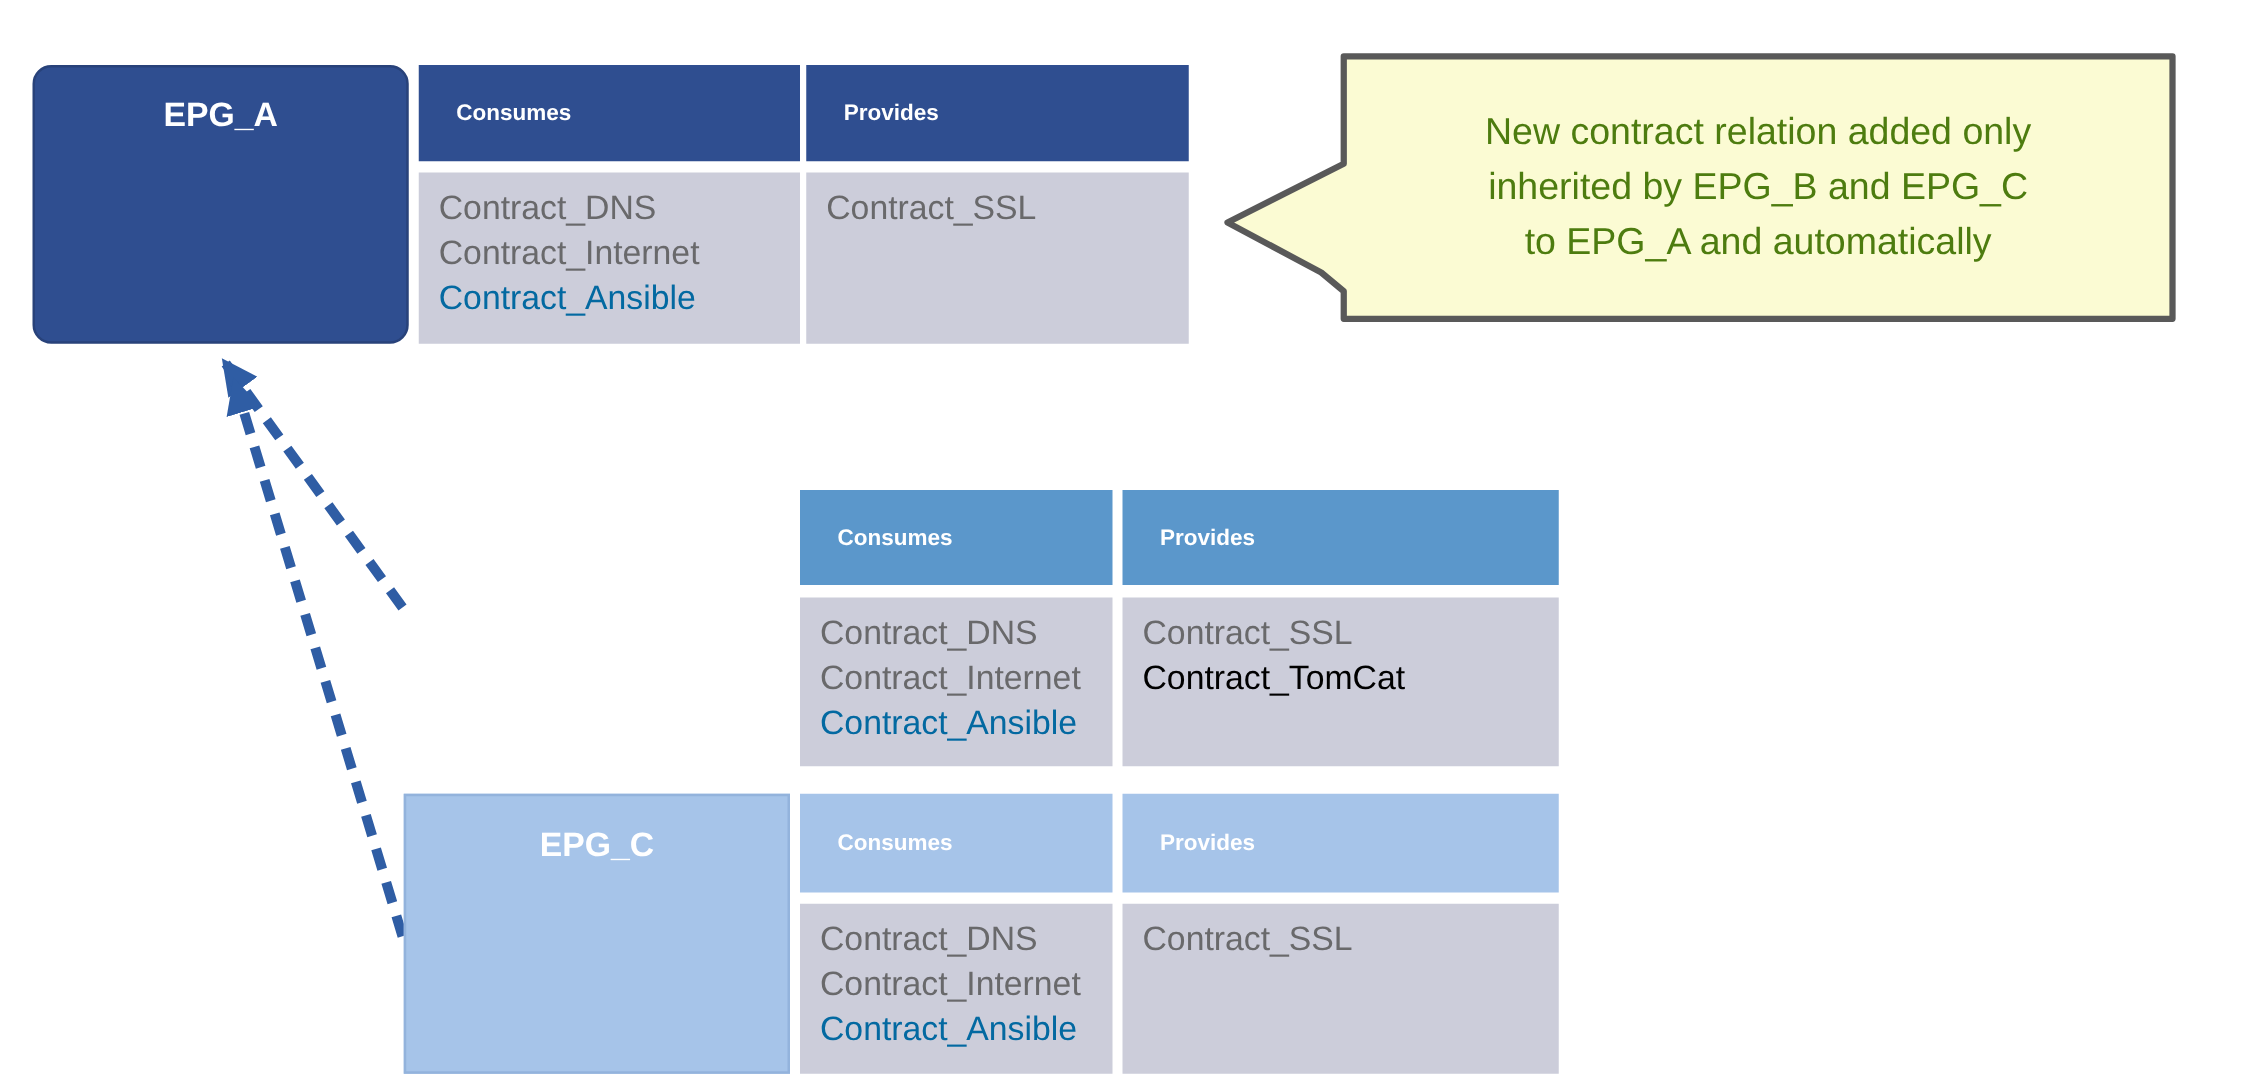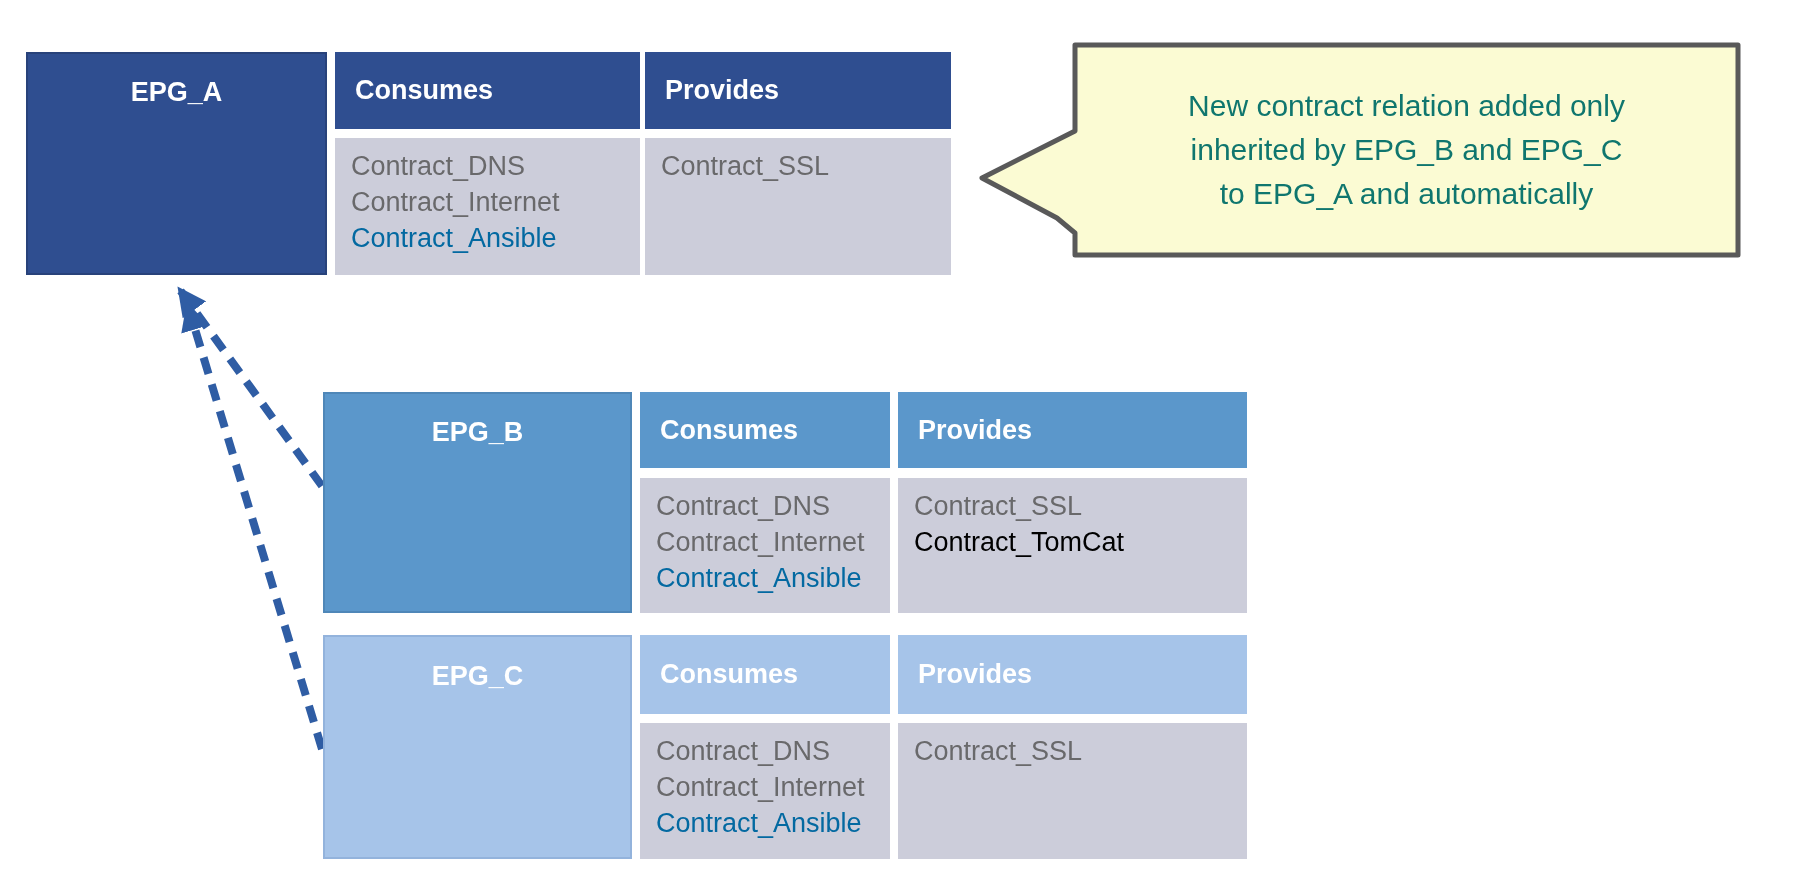--- a/index.html
+++ b/index.html
@@ -13,33 +13,33 @@
   .name-block{color:#ffffff;font-weight:bold;font-size:27px;}
   .name-row{display:flex;align-items:center;justify-content:center;}
   .fill-a{background:#2F4E90;}
   .fill-b{background:#5B97CB;}
   .fill-c{background:#A6C4E9;}
   .fill-cell{background:#CCCDDA;}
   .b-a{border:2px solid #28427A;}
   .b-b{border:2px solid #4F87B8;}
   .b-c{border:2px solid #93B3DC;}
   .hdr{
-    display:flex;align-items:center;padding-left:20px;
-    color:#ffffff;font-weight:bold;font-size:27px;
+    display:flex;align-items:center;padding-left:30px;
+    color:#ffffff;font-weight:bold;font-size:18px;
   }
   .cell-body{
     padding:10px 0 0 16px;font-size:27px;line-height:36px;
   }
   .c-gray{color:#69696B;}
   .c-green{color:#0369a1;}
   .c-red{color:#000000;}
   .callout-text{
     z-index:3;display:flex;flex-direction:column;align-items:center;
     justify-content:center;text-align:center;
-    font-size:30px;line-height:44px;color:#0f766e;
+    font-size:30px;line-height:44px;color:#4d7c0f;
   }
 </style>
 </head>
 <body>
 
 <div class="canvas">
 
   <svg class="svg-layer" width="1803" height="873" viewBox="0 0 1803 873">
     <defs>
       <marker id="ah" viewBox="0 0 10 10" refX="8.5" refY="5" markerWidth="3.6" markerHeight="3.6" orient="auto">
@@ -48,37 +48,34 @@
     </defs>
 
     <path d="M 1075 45 L 1075 131 L 982 178 L 1057 218 L 1075 233 L 1075 255
              L 1738 255 L 1738 45 Z" fill="#FBFBD3" stroke="#595959" stroke-width="5" stroke-linejoin="round"></path>
 
     <path d="M 322 486 L 180 290" fill="none" stroke="#2F5DA4" stroke-width="8" stroke-dasharray="17 11" marker-end="url(#ah)"></path>
 
     <path d="M 322 749 L 188 306" fill="none" stroke="#2F5DA4" stroke-width="8" stroke-dasharray="17 11" marker-end="url(#ah)"></path>
   </svg>
 
-  <div class="abs tbl-part name-block fill-a b-a" style="left:26px;top:52px;width:301px;height:223px;">
+  <div class="abs tbl-part name-block fill-a b-a" style="left:26px;top:52px;width:301px;height:223px;border-radius:15px;">
     <div class="name-row" style="height:77px;">EPG_A</div>
   </div>
   <div class="abs tbl-part hdr fill-a" style="left:335px;top:52px;width:305px;height:77px;">Consumes</div>
   <div class="abs tbl-part hdr fill-a" style="left:645px;top:52px;width:306px;height:77px;">Provides</div>
   <div class="abs tbl-part cell-body fill-cell" style="left:335px;top:138px;width:305px;height:137px;">
     <div class="c-gray">Contract_DNS</div>
     <div class="c-gray">Contract_Internet</div>
     <div class="c-green">Contract_Ansible</div>
   </div>
   <div class="abs tbl-part cell-body fill-cell" style="left:645px;top:138px;width:306px;height:137px;">
     <div class="c-gray">Contract_SSL</div>
   </div>
 
-  <div class="abs tbl-part name-block fill-b b-b" style="left:323px;top:392px;width:309px;height:221px;">
-    <div class="name-row" style="height:76px;">EPG_B</div>
-  </div>
   <div class="abs tbl-part hdr fill-b" style="left:640px;top:392px;width:250px;height:76px;">Consumes</div>
   <div class="abs tbl-part hdr fill-b" style="left:898px;top:392px;width:349px;height:76px;">Provides</div>
   <div class="abs tbl-part cell-body fill-cell" style="left:640px;top:478px;width:250px;height:135px;">
     <div class="c-gray">Contract_DNS</div>
     <div class="c-gray">Contract_Internet</div>
     <div class="c-green">Contract_Ansible</div>
   </div>
   <div class="abs tbl-part cell-body fill-cell" style="left:898px;top:478px;width:349px;height:135px;">
     <div class="c-gray">Contract_SSL</div>
     <div class="c-red">Contract_TomCat</div>

